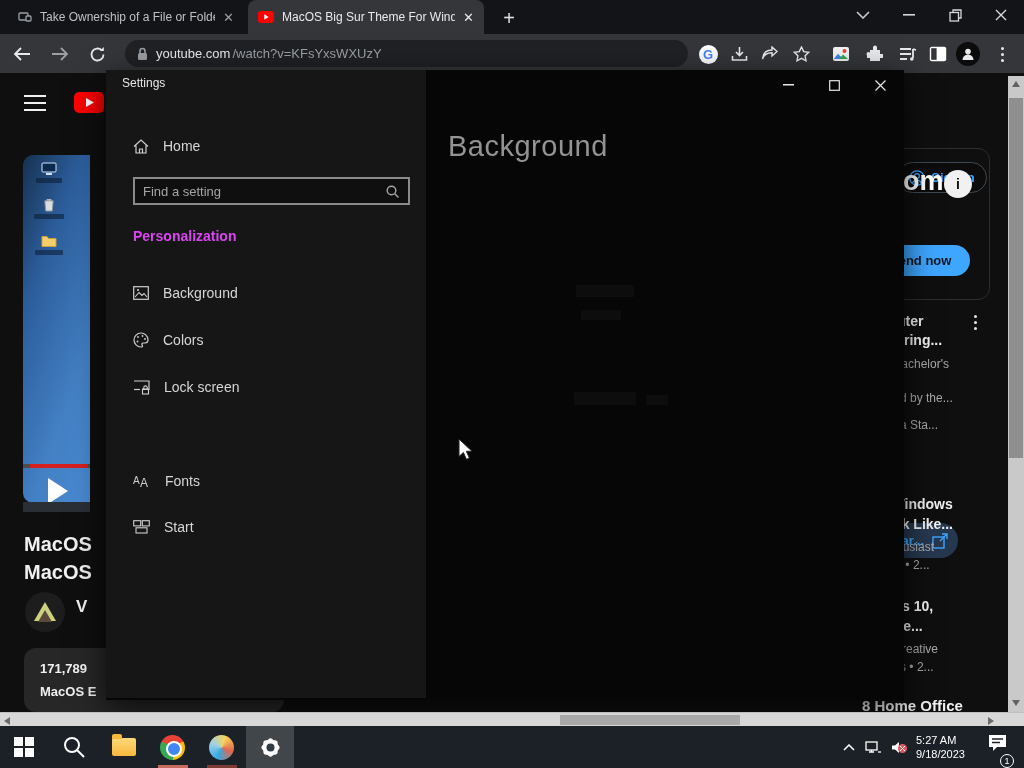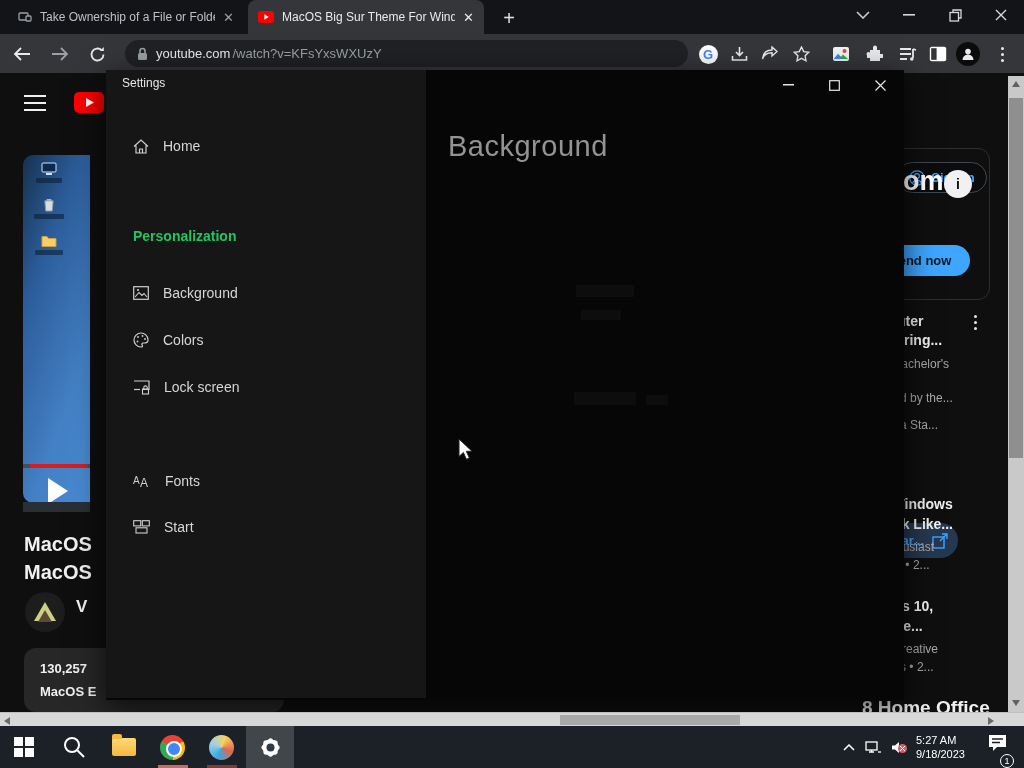--- a/index.html
+++ b/index.html
@@ -74,21 +74,21 @@
   .settings .side { position:absolute; left:0; top:0; width:320px; height:628px; background:#161616; }
   .settings .wtitle { position:absolute; left:16px; top:6px; color:#e8e8e8; font-size:12px; }
   .wc { position:absolute; top:0; width:46px; height:30px; display:flex; align-items:center; justify-content:center; }
   .srow { position:absolute; left:0; width:320px; height:32px; display:flex; align-items:center; gap:14px; padding-left:27px; }
   .srow .lab { color:#d6d6d6; font-size:14px; }
   .findbox { position:absolute; left:27px; top:107px; width:277px; height:28px; background:#0f0f0f;
     border:2px solid #8a8a8a; display:flex; align-items:center; }
   .findbox input { flex:1; background:transparent; border:0; outline:none; color:#cfcfcf;
     font-size:13px; padding:0 8px; font-family:"Liberation Sans",sans-serif; }
   .findbox input::placeholder { color:#a6a6a6; }
-  .section-h { position:absolute; left:27px; top:158px; color:#22c55e; font-size:14px; font-weight:bold; }
+  .section-h { position:absolute; left:27px; top:158px; color:#d946ef; font-size:14px; font-weight:bold; }
   .page-title { position:absolute; left:342px; top:60px; color:#939393; font-size:29px; letter-spacing:.5px; }
   .ghost { position:absolute; background:#0d0d0d; }
 
   
   .taskbar { position:absolute; left:0; top:726px; width:1024px; height:42px; background:#1b2127; }
   .tcell { position:absolute; top:0; width:48px; height:42px; display:flex; align-items:center; justify-content:center; }
   .tcell.active { background:rgba(255,255,255,.17); }
   .underline { position:absolute; top:39px; height:3px; }
   .chrome-ball { width:25px; height:25px; border-radius:50%; position:relative;
     background:conic-gradient(from -60deg,#ea4335 0 120deg,#fbbc05 120deg 240deg,#34a853 240deg 360deg); }
@@ -295,21 +295,21 @@
     <div class="yt-title-line" style="top:488px;">MacOS</div>
 
     <div class="abs" style="left:25px;top:519px;width:40px;height:40px;border-radius:50%;background:#1d1d1d;overflow:hidden;">
       <div class="abs" style="left:9px;top:10px;width:0;height:0;border-left:11px solid transparent;border-right:11px solid transparent;border-bottom:19px solid #cdd27e;"></div>
       <div class="abs" style="left:13px;top:18px;width:0;height:0;border-left:7px solid transparent;border-right:7px solid transparent;border-bottom:12px solid #5b4a3a;"></div>
     </div>
     <div class="abs" style="left:76px;top:524px;color:#f1f1f1;font-size:17px;font-weight:bold;">V</div>
     <div class="abs" style="left:76px;top:576px;color:#aaa;font-size:12px;">23</div>
 
     <div class="descbox" style="top:575px;">
-      <div class="abs" style="left:16px;top:13px;color:#f1f1f1;font-size:13px;font-weight:bold;">130,257</div>
+      <div class="abs" style="left:16px;top:13px;color:#f1f1f1;font-size:13px;font-weight:bold;">171,789</div>
       <div class="abs" style="left:16px;top:36px;color:#f1f1f1;font-size:13px;font-weight:bold;">MacOS E</div>
     </div>
 
     <div class="signin">
       <svg width="16" height="16" viewBox="0 0 16 16">
           <circle cx="8" cy="8" r="7.2" fill="none" stroke="#3ea6ff" stroke-width="1.2"></circle>
           <circle cx="8" cy="6" r="2.4" fill="none" stroke="#3ea6ff" stroke-width="1.2"></circle>
           <path d="M3.5 13a5 5 0 0 1 9 0" fill="none" stroke="#3ea6ff" stroke-width="1.2"></path>
         </svg>
       <span>Sign in</span>
@@ -342,21 +342,21 @@
     <div class="rail-title" style="left:872px;top:423px;">ke Windows</div>
     <div class="rail-title" style="left:876px;top:443px;">Look Like...</div>
     <div class="rail-meta" style="left:878px;top:467px;">Enthusiast</div>
     <div class="rail-meta" style="left:872px;top:485px;">views  • 2...</div>
 
     <div class="rail-title" style="left:874px;top:525px;">dows 10,</div>
     <div class="rail-title" style="left:876px;top:545px;">e like...</div>
     <div class="rail-meta" style="left:880px;top:569px;">to Creative</div>
     <div class="rail-meta" style="left:876px;top:587px;">views  • 2...</div>
 
-    <div class="rail-title" style="left:862px;top:624px;font-size:19px;">8 Home Office</div>
+    <div class="rail-title" style="left:862px;top:624px;font-size:15px;">8 Home Office</div>
   </div>
 
   <div class="vscroll">
     <svg class="abs" style="left:4px;top:5px;" width="8" height="6" viewBox="0 0 8 6">
         <path d="M4 0L8 6H0z" fill="#616161"></path>
       </svg>
     <div class="vthumb"></div>
     <svg class="abs" style="left:4px;top:624px;" width="8" height="6" viewBox="0 0 8 6">
         <path d="M4 6L0 0h8z" fill="#616161"></path>
       </svg>
@@ -382,20 +382,29 @@
         </svg>
     </div>
 
     <div class="srow" style="top:60px;">
       <svg width="16" height="15" viewBox="0 0 16 15">
           <path d="M1 7.5L8 1l7 6.5M3 6.5V14h10V6.5M6.5 14v-4h3v4" fill="none" stroke="#cfcfcf" stroke-width="1.2"></path>
         </svg>
       <span class="lab">Home</span>
     </div>
 
+    <div class="findbox">
+      <input type="text" placeholder="Find a setting" style="">
+      <span style="padding-right:9px;">
+        <svg width="13" height="13" viewBox="0 0 13 13">
+            <circle cx="5.5" cy="5.5" r="4.3" fill="none" stroke="#a6a6a6" stroke-width="1.4"></circle>
+            <path d="M8.8 8.8L12.5 12.5" stroke="#a6a6a6" stroke-width="1.4"></path>
+          </svg>
+      </span>
+    </div>
 
     <div class="section-h">Personalization</div>
 
     <div class="srow" style="top:207px;">
       <svg width="16" height="14" viewBox="0 0 16 14">
           <rect x="0.7" y="0.7" width="14.6" height="12.6" fill="none" stroke="#cfcfcf" stroke-width="1.2"></rect>
           <path d="M2 11l4-4.5 3 3 2-2 3 3.5" fill="none" stroke="#cfcfcf" stroke-width="1.1"></path>
           <circle cx="5" cy="4" r="1.1" fill="#cfcfcf"></circle>
         </svg>
       <span class="lab">Background</span>

